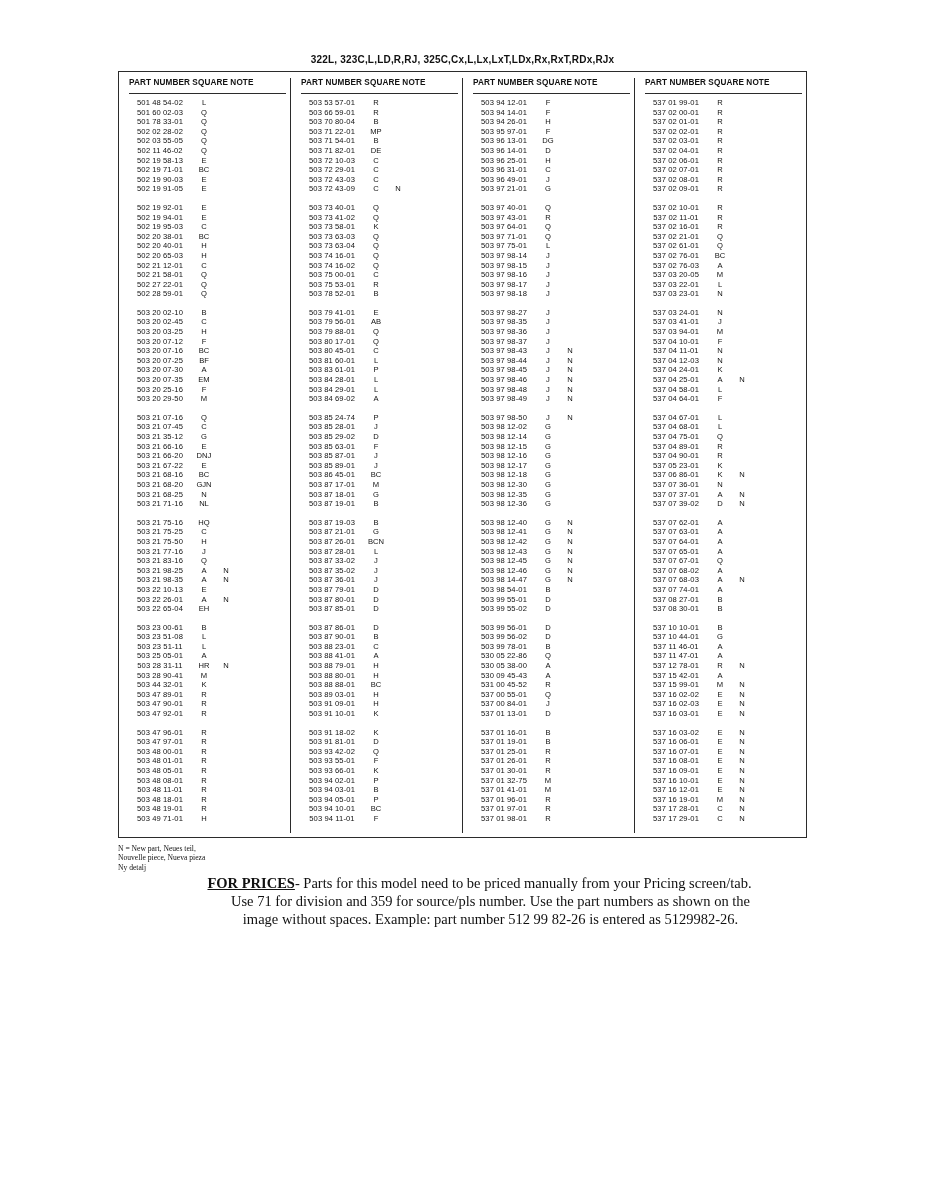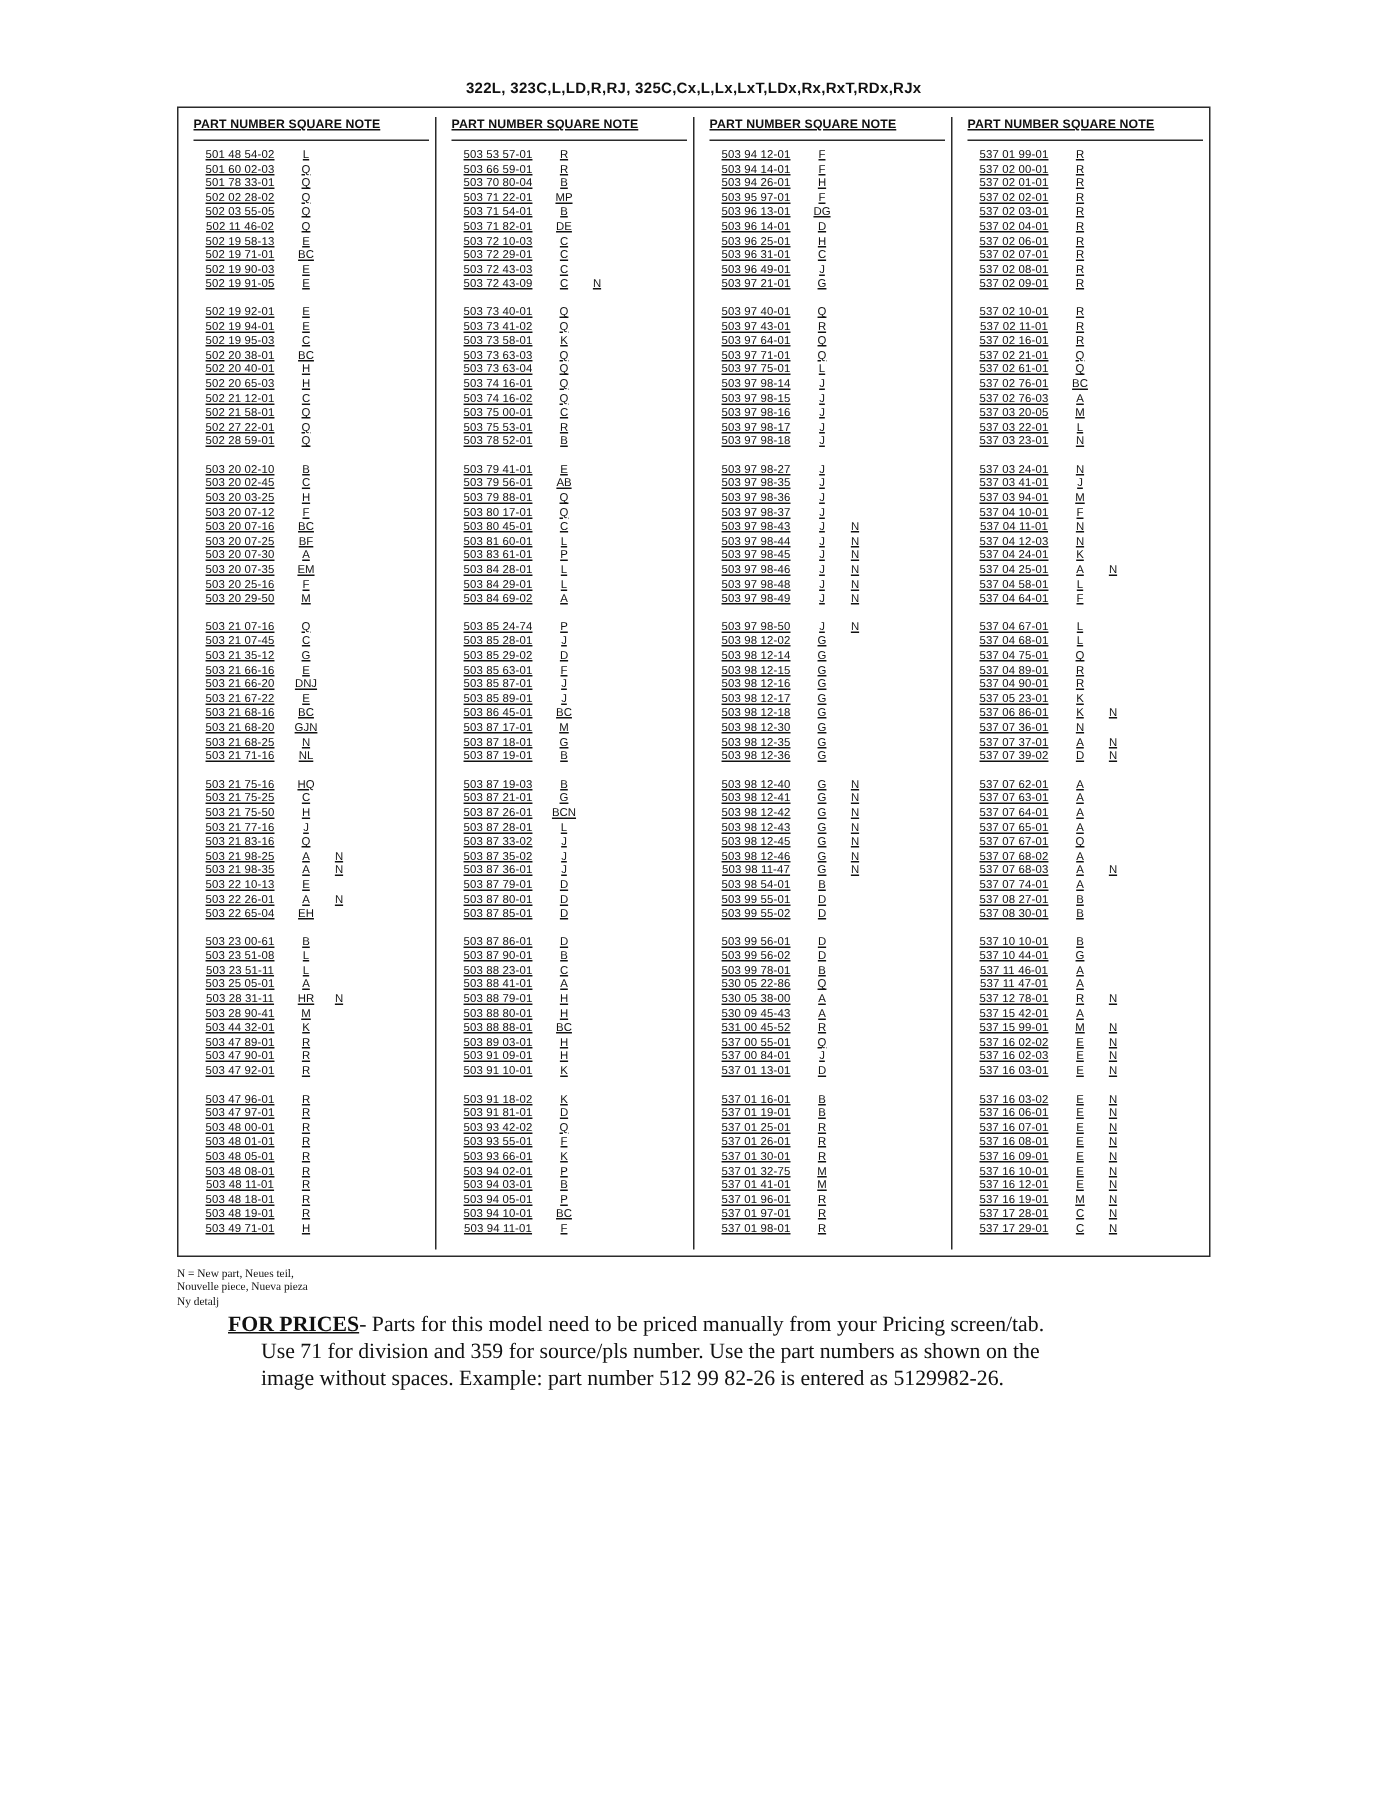--- a/index.html
+++ b/index.html
@@ -18,21 +18,20 @@
     position:relative;
     margin:0 118px 0 118px;
     border:1px solid #2b2b2b;
     box-sizing:border-box;
     padding:6px 0 4px 0;
     background:#fff;
   }
   .cols{
     display:flex;
     width:100%;
-    text-decoration:underline;
   }
   .col{
     flex:1 1 0;
     padding:0 4px 0 10px;
     box-sizing:border-box;
     position:relative;
   }
   .col + .col{ border-left:1px solid #2b2b2b; }
   .col-head{
     font-size:8.2px;
@@ -62,20 +61,21 @@
     font-size:7.6px;
     line-height:9.6px;
     font-family:Liberation Serif, serif;
   }
   .prices{
     margin:2px 118px 12px 152px;
     font-family:"Liberation Serif",serif;
     font-size:14.5px;
     line-height:18px;
     color:#111;
+    text-align:center;
   }
   .prices .lead{
     font-weight:bold;
     text-decoration:underline;
     font-family:"Liberation Serif",serif;
   }
   .prices p{margin:0;}
   .prices .ind{ text-indent:0; margin-left:22px;}
 </style>
 </head>
@@ -1059,21 +1059,21 @@
               <span class="pn">503 98 12-45</span>
               <span class="sq">G</span>
               <span class="nt">N</span>
             </div>
             <div class="row">
               <span class="pn">503 98 12-46</span>
               <span class="sq">G</span>
               <span class="nt">N</span>
             </div>
             <div class="row">
-              <span class="pn">503 98 11-47</span>
+              <span class="pn">503 98 14-47</span>
               <span class="sq">G</span>
               <span class="nt">N</span>
             </div>
             <div class="row">
               <span class="pn">503 98 54-01</span>
               <span class="sq">B</span>
               <span class="nt"></span>
             </div>
             <div class="row">
               <span class="pn">503 99 55-01</span>

